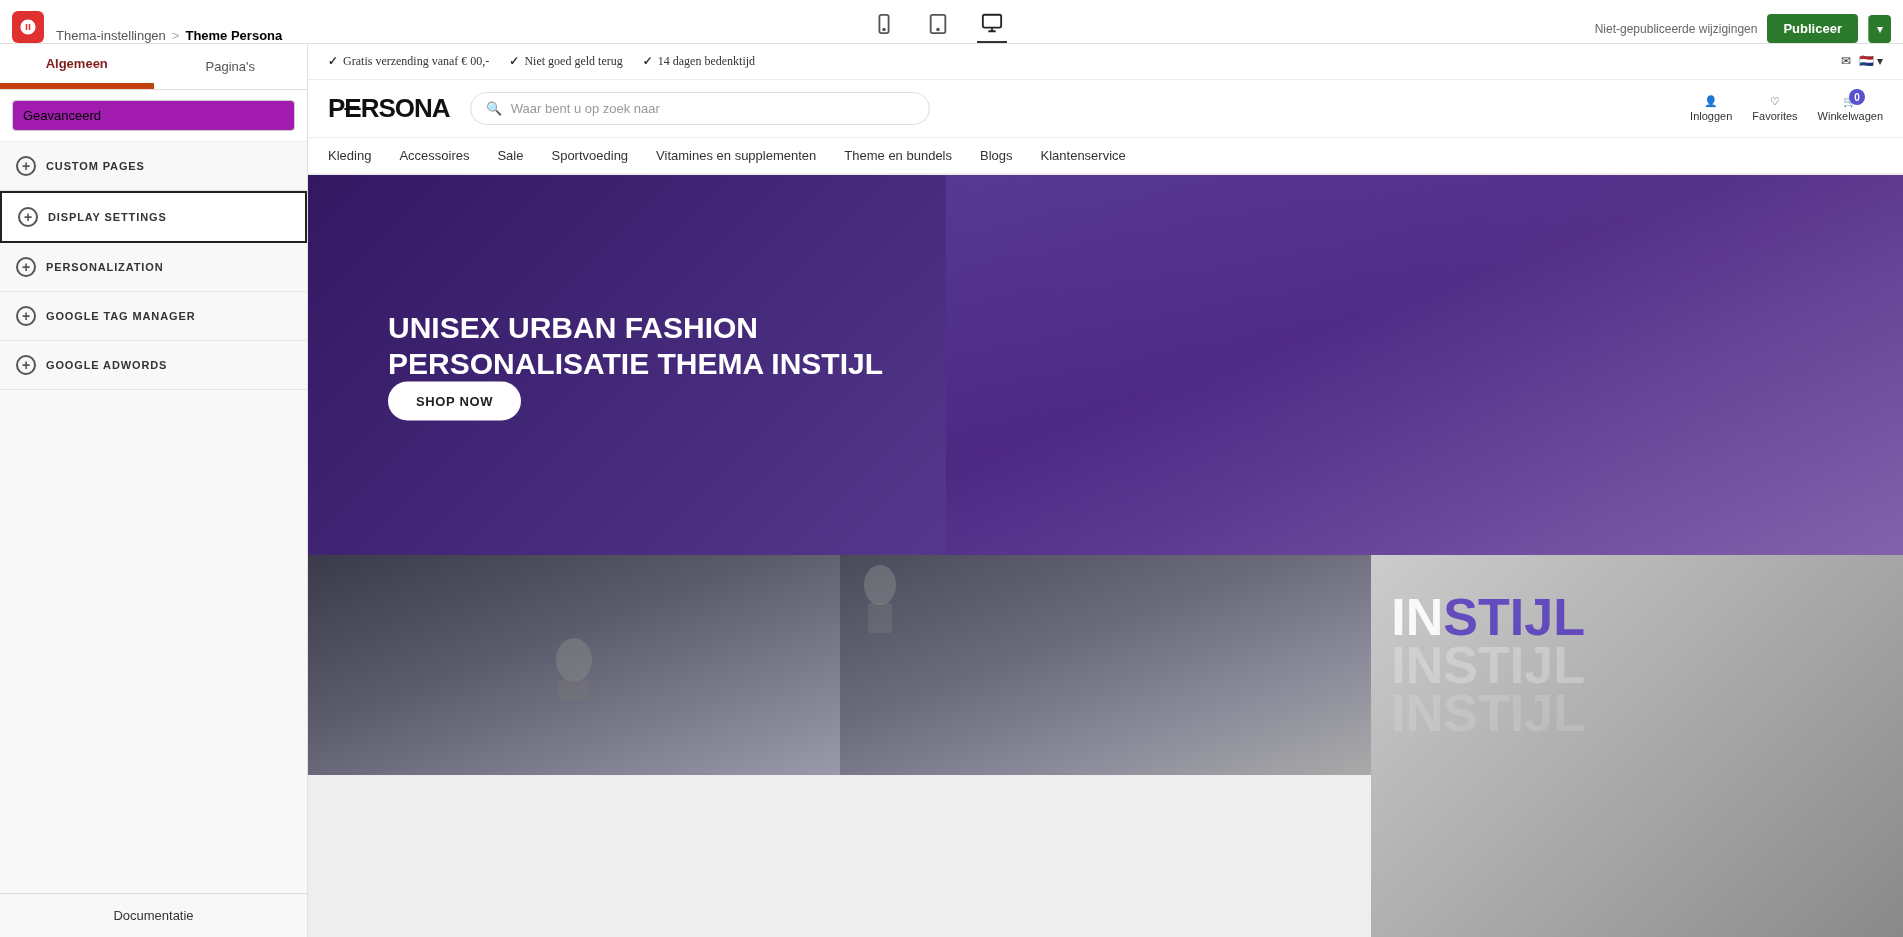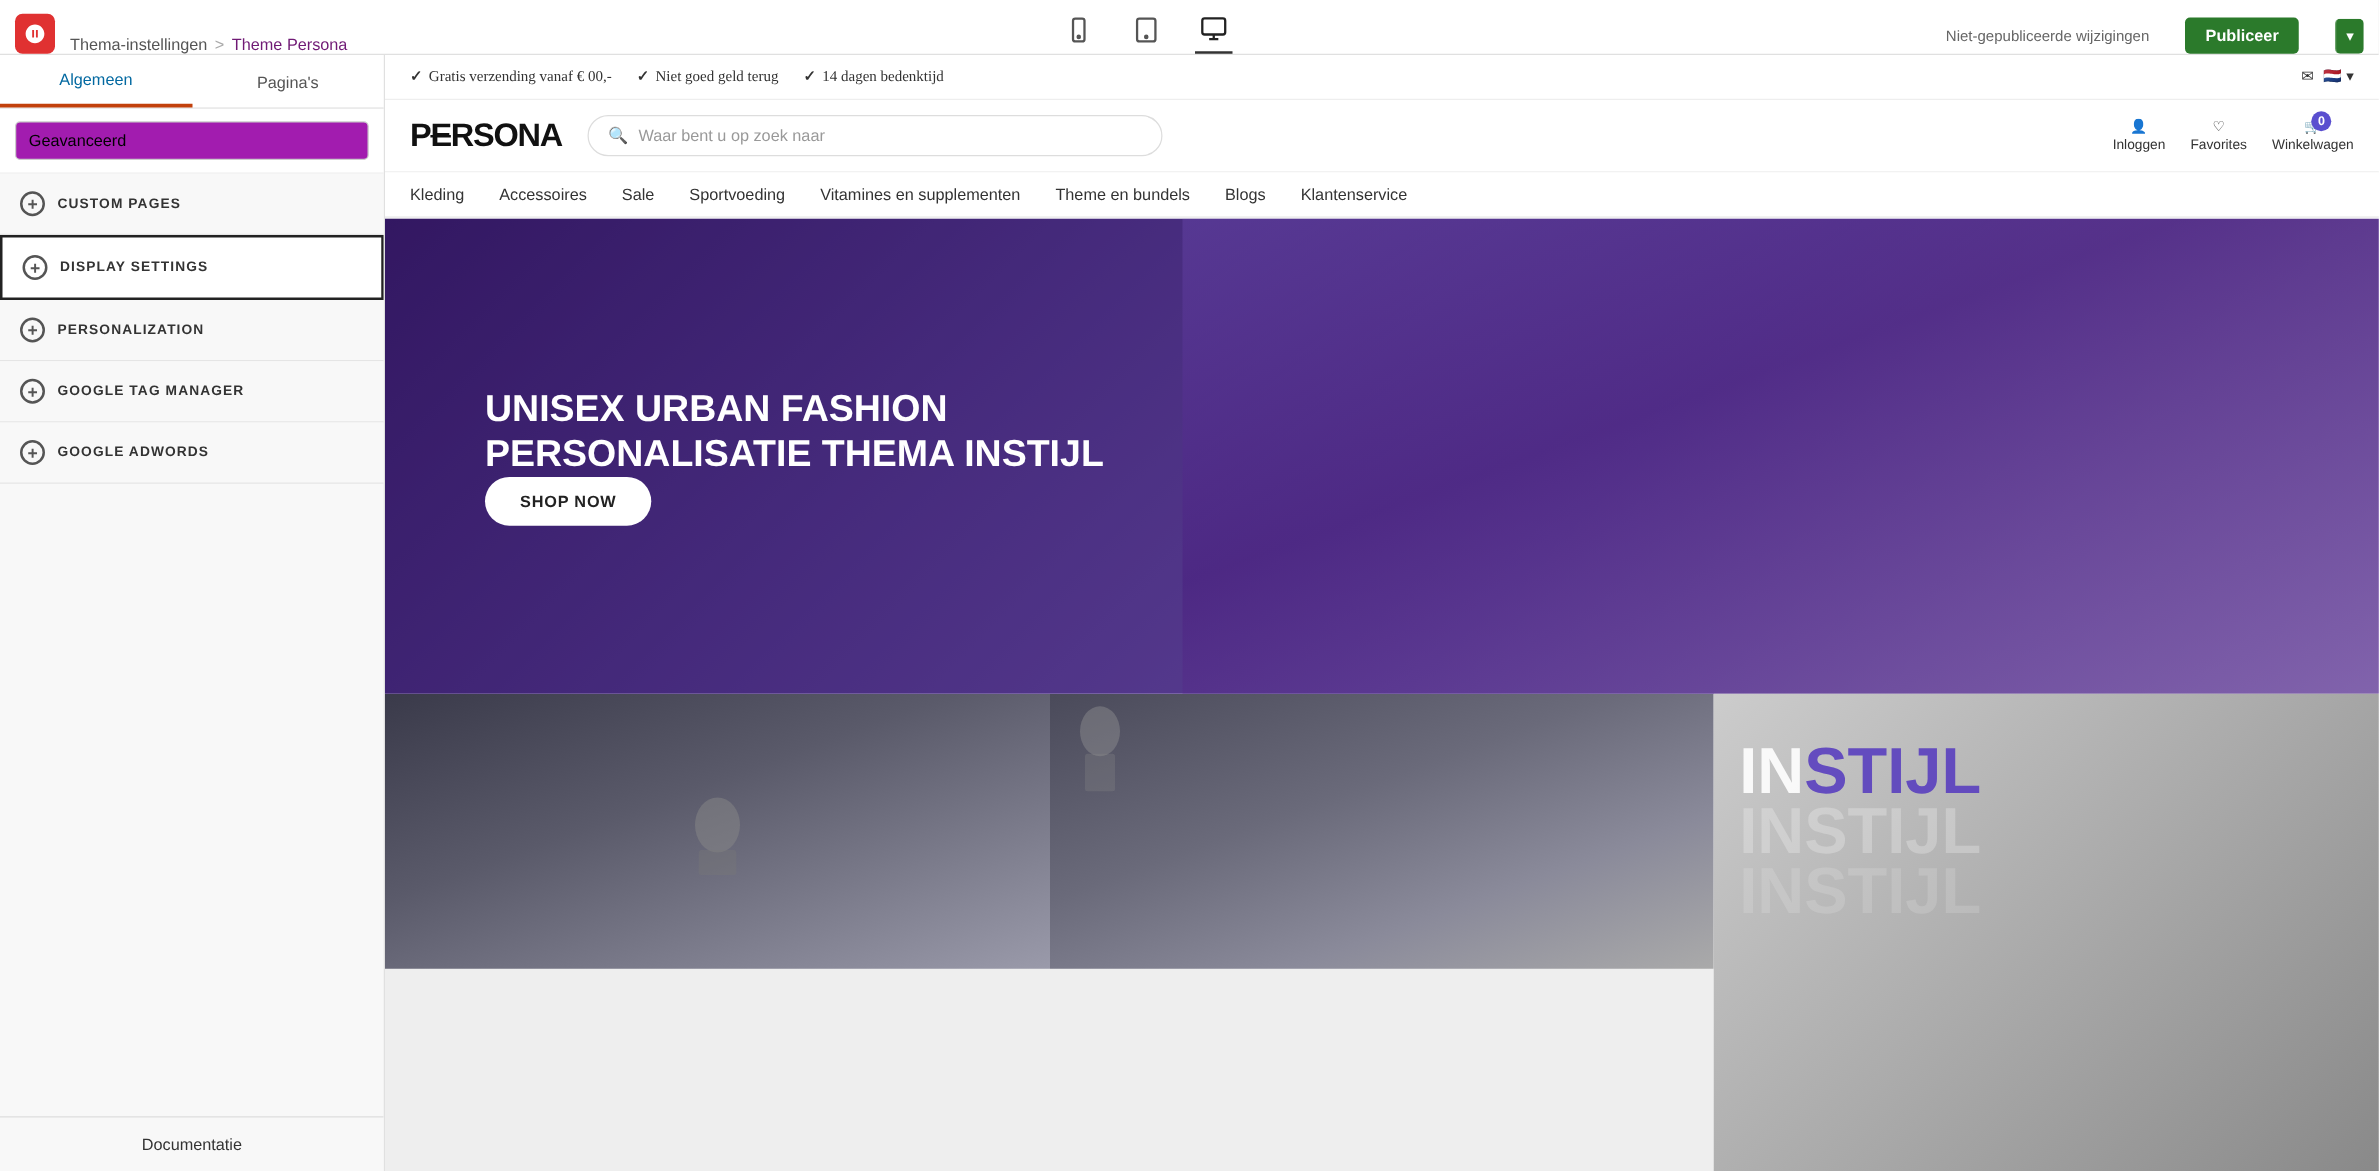--- a/index.html
+++ b/index.html
@@ -11,26 +11,26 @@
       background: #fff; border-bottom: 1px solid #e0e0e0; padding: 0 12px;
       position: relative; z-index: 100;
     }
     .top-bar-logo {
       width: 32px; height: 32px; background: #e03131; border-radius: 6px;
       display: flex; align-items: center; justify-content: center; margin-right: 12px; flex-shrink: 0;
     }
     .top-bar-logo svg { width: 18px; height: 18px; fill: #fff; }
     .breadcrumb { display: flex; align-items: center; gap: 6px; font-size: 13px; color: #555; }
     .breadcrumb span.sep { color: #aaa; }
-    .breadcrumb span.current { color: #701a75; font-weight: 400; }
+    .breadcrumb span.current { color: #000000; font-weight: 700; }
     .top-bar-center { flex: 1; display: flex; justify-content: center; gap: 24px; }
     .device-btn { background: none; border: none; cursor: pointer; padding: 4px; color: #555; }
     .device-btn.active { border-bottom: 2px solid #333; color: #222; }
     .device-btn svg { width: 22px; height: 22px; }
-    .top-bar-right { display: flex; align-items: center; gap: 29px; margin-left: auto; }
+    .top-bar-right { display: flex; align-items: center; gap: 10px; margin-left: auto; }
     .unpublished-label { font-size: 12px; color: #666; }
     .publish-btn {
       background: #2b7a2b; color: #fff; border: none; border-radius: 4px;
       padding: 7px 16px; font-size: 13px; font-weight: 600; cursor: pointer;
     }
     .publish-dropdown {
       background: #2b7a2b; color: #fff; border: none; border-radius: 4px;
       padding: 7px 8px; font-size: 12px; cursor: pointer; border-left: 1px solid rgba(255,255,255,0.3);
     }
 
@@ -41,21 +41,21 @@
     .sidebar {
       width: 308px; min-width: 308px; background: #f8f8f8;
       border-right: 1px solid #e0e0e0; display: flex; flex-direction: column;
       overflow-y: auto;
     }
     .sidebar-tabs { display: flex; border-bottom: 1px solid #ddd; background: #fff; }
     .sidebar-tab {
       flex: 1; text-align: center; padding: 12px 0; font-size: 13px;
       cursor: pointer; color: #555; border: none; background: none;
     }
-    .sidebar-tab.active { border-bottom: 3px solid #c2410c; color: #0369a1; font-weight: 400; }
+    .sidebar-tab.active { border-bottom: 6px solid #c2410c; color: #7f1d1d; font-weight: 700; }
     .sidebar-select-wrapper {
       padding: 10px 12px; background: #fff; border-bottom: 1px solid #eee;
     }
     .sidebar-select {
       width: 100%; padding: 7px 10px; border: 1px solid #ccc; border-radius: 4px;
       font-size: 13px; background: #a21caf; appearance: none; cursor: pointer;
     }
     .sidebar-section {
       display: flex; align-items: center; padding: 14px 16px;
       border-bottom: 1px solid #e5e5e5; cursor: pointer; background: #f8f8f8;

